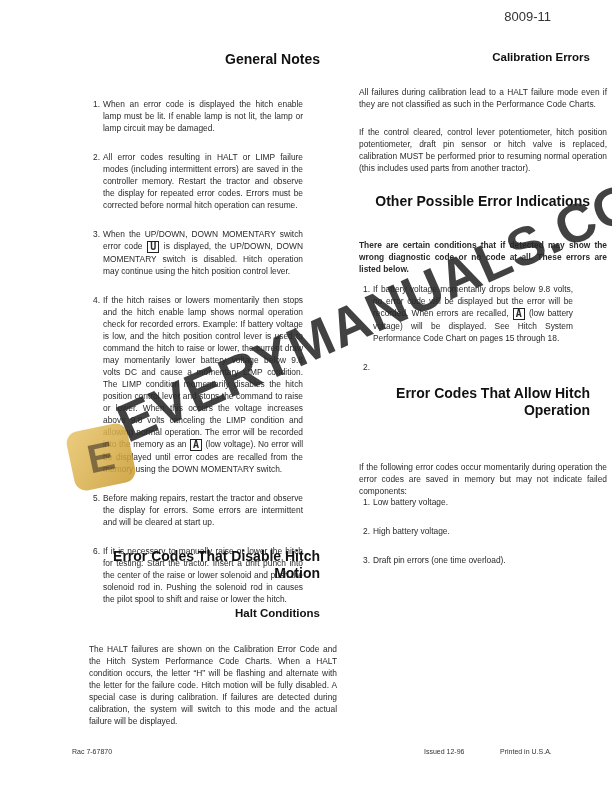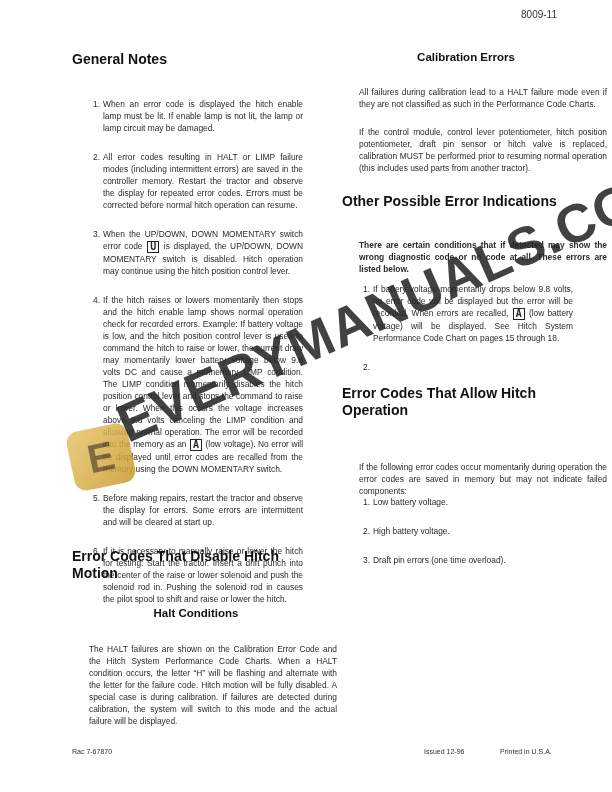--- a/index.html
+++ b/index.html
@@ -1,23 +1,23 @@
 <!DOCTYPE html>
 <html><head>
   <meta charset="utf-8">
   <style>
     html, body { margin: 0; padding: 0; background: #fff; }
     body { width: 612px; height: 792px; position: relative; overflow: hidden;
            font-family: "Liberation Sans", sans-serif; color: #1c1c1c; }
-    .page-id { position: absolute; top: 9px; right: 55px; font-size: 10px; color: #333; }
+    .page-id { position: absolute; top: 9px; right: 61px; font-size: 13px; color: #333; }
     .col { position: absolute; top: 0; width: 248px; }
     .col-left { left: 72px; }
     .col-right { left: 342px; }
-    .h1 { font-weight: bold; font-size: 14px; text-align: left; line-height: 17px; margin: 0; color: #111; }
-    .h2 { font-weight: bold; font-size: 11.5px; text-align: center; margin: 0; color: #111; }
+    .h1 { font-weight: bold; font-size: 14px; text-align: right; line-height: 17px; margin: 0; color: #111; }
+    .h2 { font-weight: bold; font-size: 11.5px; text-align: right; margin: 0; color: #111; }
     p, .li { font-size: 8.4px; line-height: 12px; margin: 17px; text-align: justify; color: #2a2a2a; }
     ol { margin: 0; padding: 0; list-style: none; }
     .li { position: relative; padding-left: 14px; }
     .li .num { position: absolute; left: 4px; top: 0; }
     .code-box { display: inline-block; border: 1px solid #222; font-family: "DejaVu Sans Mono", monospace;
                 font-weight: bold; font-size: 10px; line-height: 10px; padding: 0 2px; margin: 0 1px; vertical-align: -1px; }
     .footer { position: absolute; top: 748px; font-size: 7px; color: #333; }
     .wm-text { position: absolute; left: 120px; top: 395px; font-weight: bold; font-size: 54px;
                color: rgba(40,40,40,0.88); transform: rotate(-24deg); transform-origin: left center;
                letter-spacing: 1px; white-space: nowrap; pointer-events: none; font-family: "Liberation Sans", sans-serif; }
@@ -66,21 +66,21 @@
   </ol>
 
   <h1 class="h1" style="position:absolute; top:548px; width:248px;">Error Codes That Disable Hitch Motion</h1>
   <h2 class="h2" style="position:absolute; top:607px; width:248px;">Halt Conditions</h2>
   <p style="position:absolute; top:626px; width:248px;">The HALT failures are shown on the Calibration Error Code and the Hitch System Performance Code Charts. When a HALT condition occurs, the letter “H” will be flashing and alternate with the letter for the failure code. Hitch motion will be fully disabled. A special case is during calibration. If failures are detected during calibration, the system will switch to this mode and the actual failure will be displayed.</p>
 </div>
 
 <div class="col col-right">
   <h2 class="h2" style="position:absolute; top:51px; width:248px;">Calibration Errors</h2>
   <p style="position:absolute; top:69px; width:248px;">All failures during calibration lead to a HALT failure mode even if they are not classified as such in the Performance Code Charts.</p>
-  <p style="position:absolute; top:109px; width:248px;">If the control module, control lever potentiometer, hitch position potentiometer, draft pin sensor or hitch valve is replaced, calibration MUST be performed prior to resuming normal operation (this includes used parts from another tractor).</p>
+  <p style="position:absolute; top:109px; width:248px;">If the control cleared, control lever potentiometer, hitch position potentiometer, draft pin sensor or hitch valve is replaced, calibration MUST be performed prior to resuming normal operation (this includes used parts from another tractor).</p>
 
   <h1 class="h1" style="position:absolute; top:193px; width:248px;">Other Possible Error Indications</h1>
   <p style="position:absolute; top:222px; width:248px;font-weight:bold;">There are certain conditions that if detected may show the wrong diagnostic code or no code at all. These errors are listed below.</p>
   <ol style="position:absolute; top:266px; width:248px;">
     <li class="li">
       <span class="num">1.</span>
       <span>If battery voltage momentarily drops below 9.8 volts, no error code will be displayed but the error will be recorded. When errors are recalled,</span>
       <span class="code-box">A</span>
       <span>(low battery voltage) will be displayed. See Hitch System Performance Code Chart on pages 15 through 18.</span>
     </li>

